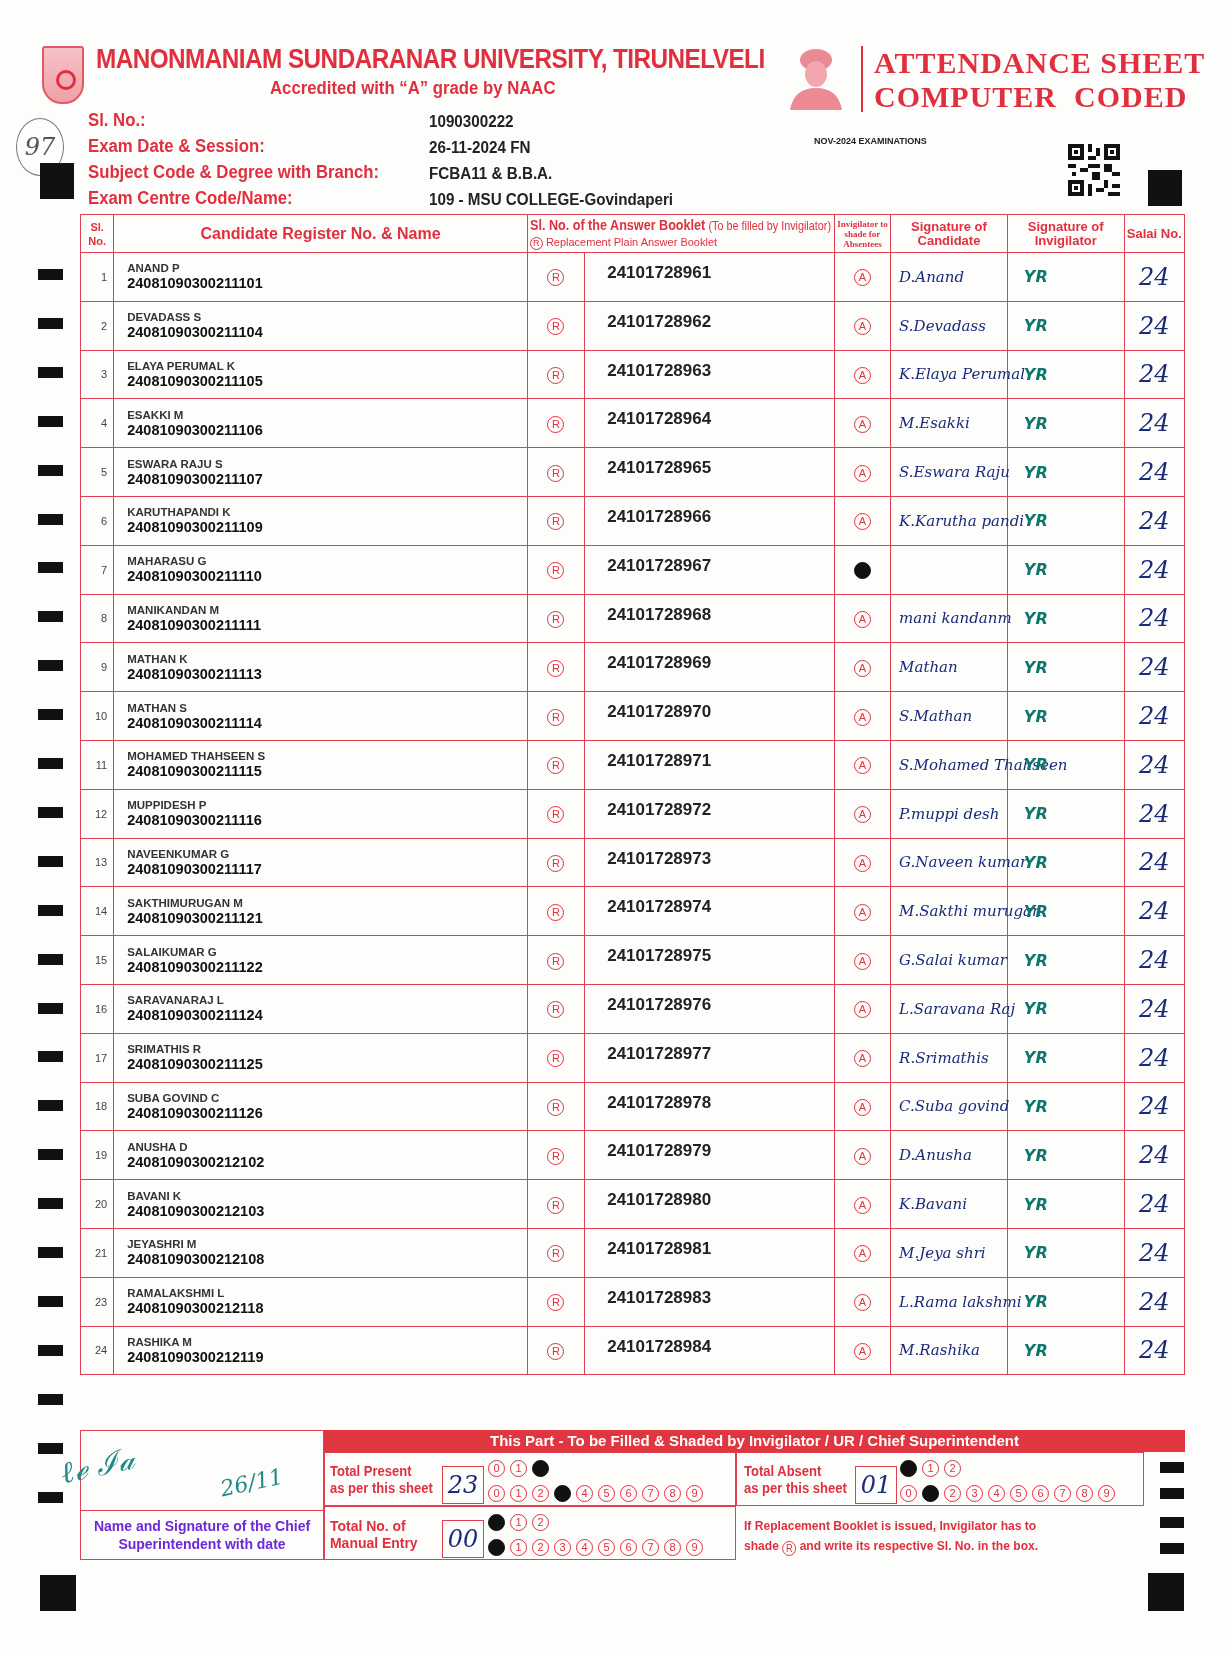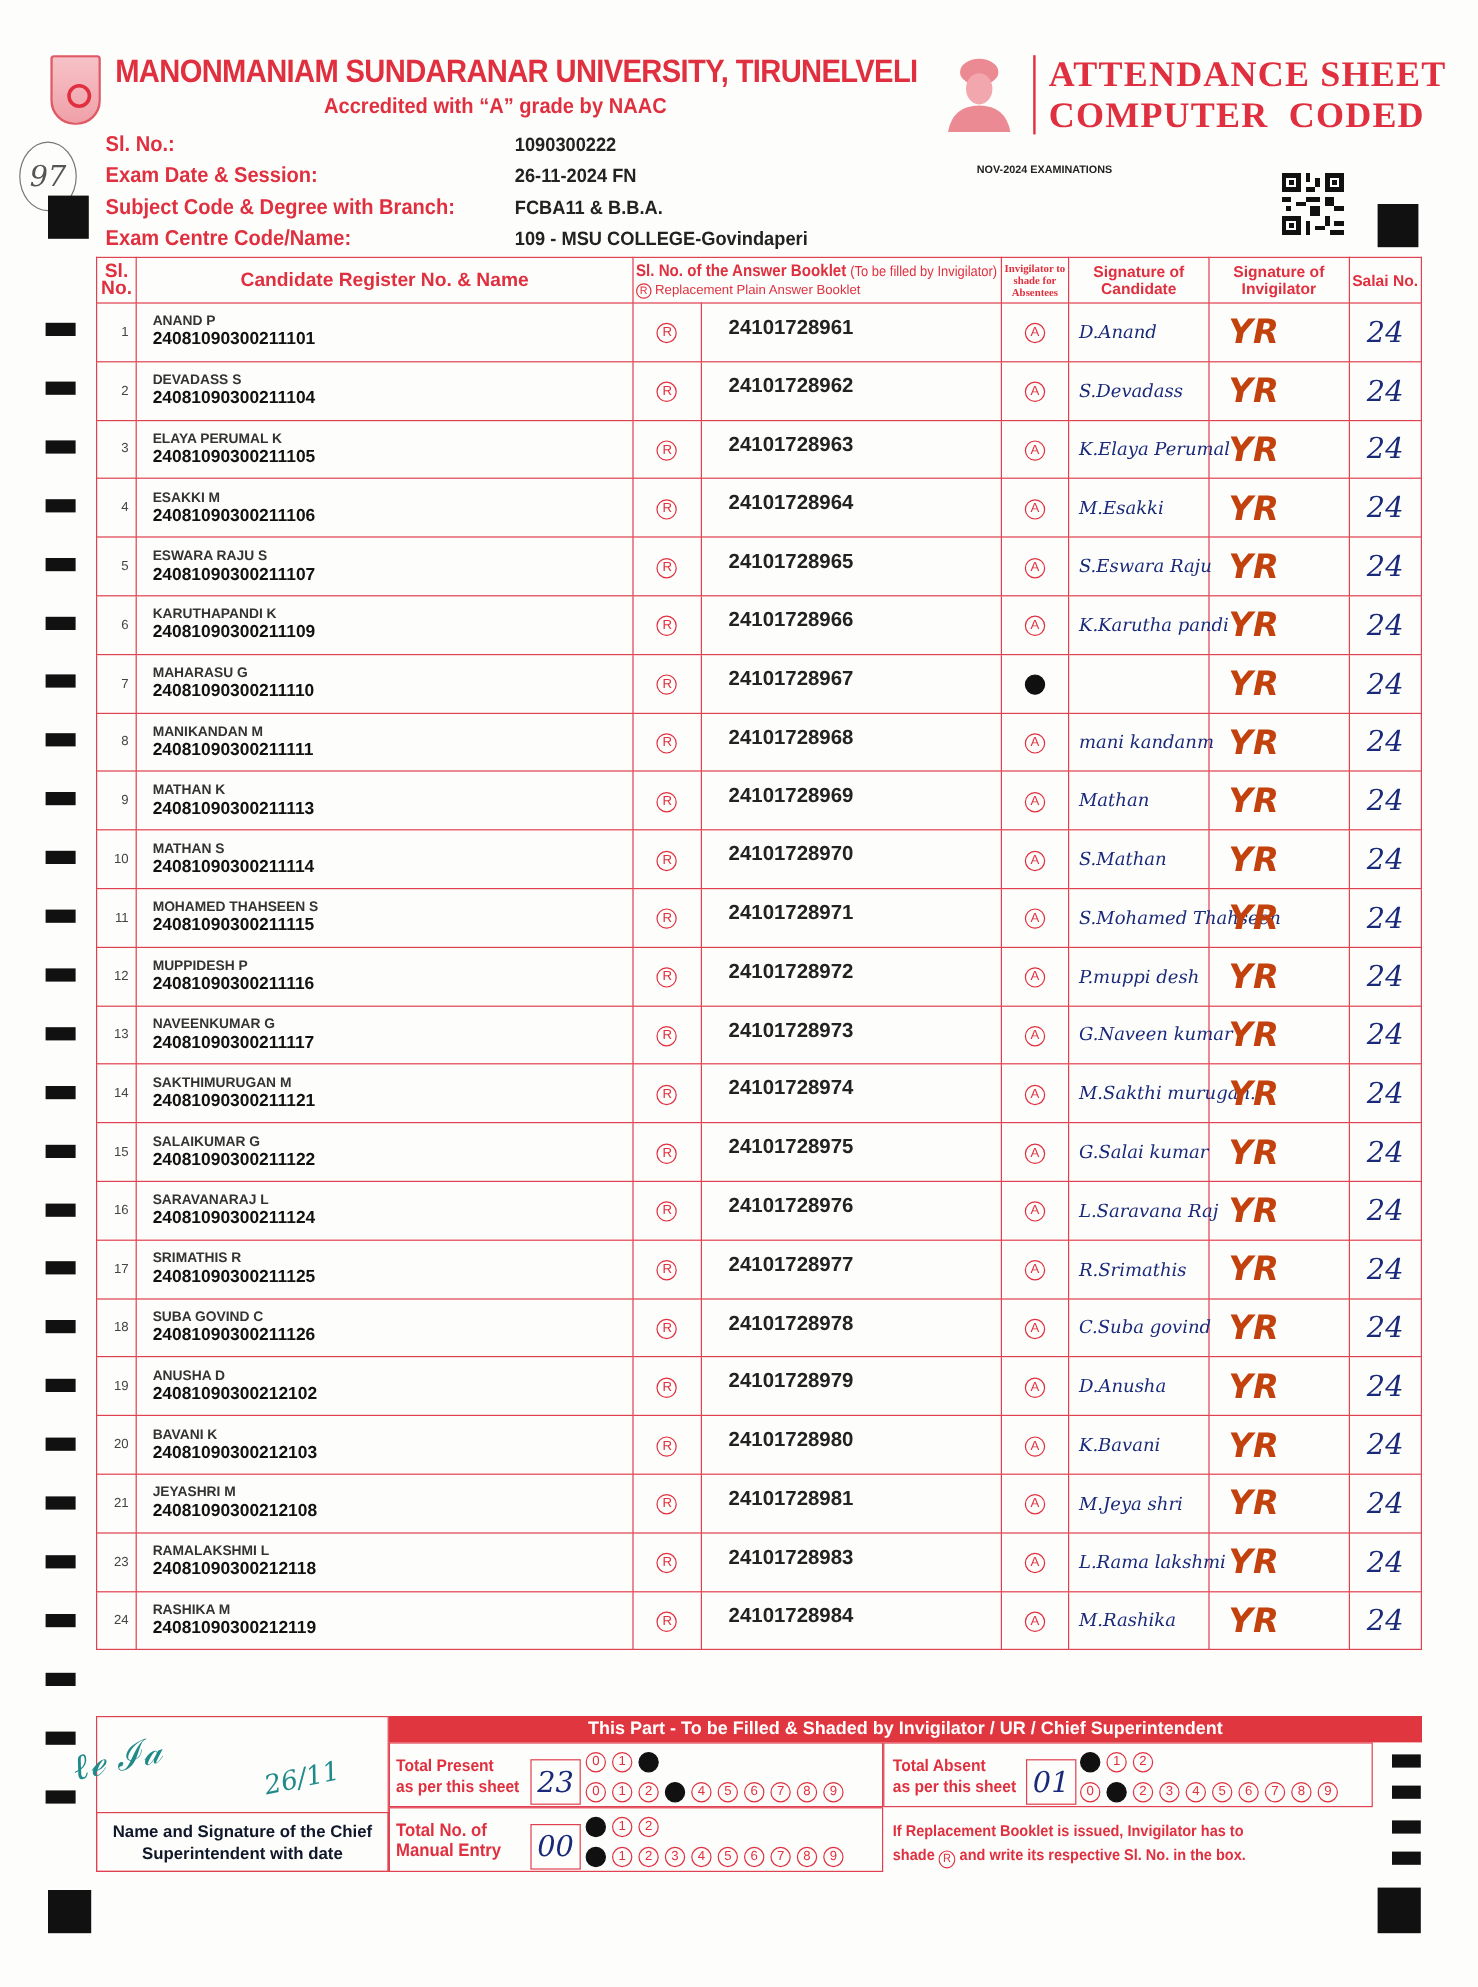--- a/index.html
+++ b/index.html
@@ -43,33 +43,33 @@
   td.sl { text-align: right; padding-right: 6px; font-size: 11px; color: #444; }
   td.name { padding-left: 13px; }
   .cand-name { display: block; font-size: 11.5px; font-weight: bold; color: #333; line-height: 14px; }
   .cand-reg { display: block; font-size: 14.5px; font-weight: bold; color: #111; line-height: 17px; }
   td.rcell { text-align: center; }
   .bubble { display: inline-block; width: 17px; height: 17px; border: 1.2px solid #e0303f; border-radius: 50%; color: #e0303f; font-size: 11px; line-height: 15px; text-align: center; font-weight: normal; }
   .bubble.filled { background: #111; border-color: #111; color: #111; }
   td.book { vertical-align: top; padding-top: 10px; padding-left: 22px; font-size: 17px; font-weight: bold; color: #222; margin-top: 48px; }
   td.abs-cell { text-align: center; }
   td.sigc { font-family: "DejaVu Serif", serif; font-style: italic; color: #1a2a7a; font-size: 15px; padding-left: 8px; line-height: 16px; overflow: visible; white-space: nowrap; }
-  td.sigi { font-family: "DejaVu Sans", sans-serif; color: #c2410c; font-size: 28px; padding-left: 16px; font-weight: bold; font-style: italic; }
+  td.sigi { font-family: "DejaVu Sans", sans-serif; color: #0f766e; font-size: 16px; padding-left: 16px; font-weight: bold; font-style: italic; }
   td.hall { font-family: "DejaVu Serif", serif; font-style: italic; color: #1a2a7a; font-size: 24px; text-align: center; }
 
   
   .bottom { position: absolute; left: 80px; top: 1430px; width: 1105px; height: 130px; }
   .bt-box { position: absolute; border: 1px solid #e0404f; }
   .banner { position: absolute; left: 244px; top: 0px; width: 861px; height: 22px; background: #e0363f; color: #fff; font-weight: bold; font-size: 15px; text-align: center; line-height: 22px; }
   .bl-label { position: absolute; font-size: 14px; font-weight: bold; color: #e0303f; line-height: 17px; transform: scaleX(0.93); transform-origin: left; white-space: nowrap; }
   .hand-box { position: absolute; border: 1px solid #e0404f; font-family: "DejaVu Serif", serif; font-style: italic; color: #1a2a7a; font-size: 24px; text-align: center; line-height: 36px; }
   .bubble-row { position: absolute; display: flex; gap: 5px; }
   .bubble-row .bubble { width: 17px; height: 17px; font-size: 11px; }
   .chief-sig { position: absolute; font-family: "DejaVu Serif", serif; font-style: italic; color: #1f8a8a; font-size: 30px; transform: rotate(-12deg); white-space: nowrap; }
-  .chief-label { position: absolute; left: 0; top: 80px; width: 244px; height: 50px; border: 1px solid #e0404f; color: #0f172a; font-weight: bold; font-size: 14px; text-align: center; line-height: 18px; padding-top: 6px; }
+  .chief-label { position: absolute; left: 0; top: 80px; width: 244px; height: 50px; border: 1px solid #e0404f; color: #6d28d9; font-weight: bold; font-size: 14px; text-align: center; line-height: 18px; padding-top: 6px; }
   .note { position: absolute; font-size: 13px; font-weight: bold; color: #e0303f; line-height: 20px; transform: scaleX(0.93); transform-origin: left; white-space: nowrap; }
   .note .bubble { width: 15px; height: 15px; font-size: 10px; line-height: 13px; vertical-align: -2px; }
 </style>
 </head>
 <body>
 
 <div class="abs logo"></div>
 <div class="abs uni-title">MANONMANIAM SUNDARANAR UNIVERSITY, TIRUNELVELI</div>
 <div class="abs uni-sub">Accredited with “A” grade by NAAC</div>
 <svg class="abs portrait" viewBox="0 0 60 64">
@@ -164,21 +164,21 @@
       <col class="col-name">
       <col class="col-r">
       <col class="col-book">
       <col class="col-abs">
       <col class="col-sigc">
       <col class="col-sigi">
       <col class="col-hall">
   </colgroup>
   <thead>
     <tr>
-      <th style="font-size:16px;margin-left:18px;">Sl. No.</th>
+      <th style="font-size:11px;margin-left:18px;">Sl. No.</th>
       <th style="font-size:16px;">Candidate Register No. &amp; Name</th>
       <th colspan="2" style="text-align:left;padding-left:2px;">
         <div style="white-space:nowrap;transform:scaleX(0.9);transform-origin:left;">
           <span style="font-size:14px;">Sl. No. of the Answer Booklet</span>
           <span style="font-weight:normal;font-size:12px;">(To be filled by Invigilator)</span>
         </div>
         <div style="white-space:nowrap;font-weight:normal;font-size:11px;margin-top:2px;">
           <span class="bubble" style="width:13px;height:13px;font-size:9px;line-height:11px;">R</span>
           <span>Replacement Plain Answer Booklet</span>
         </div>

